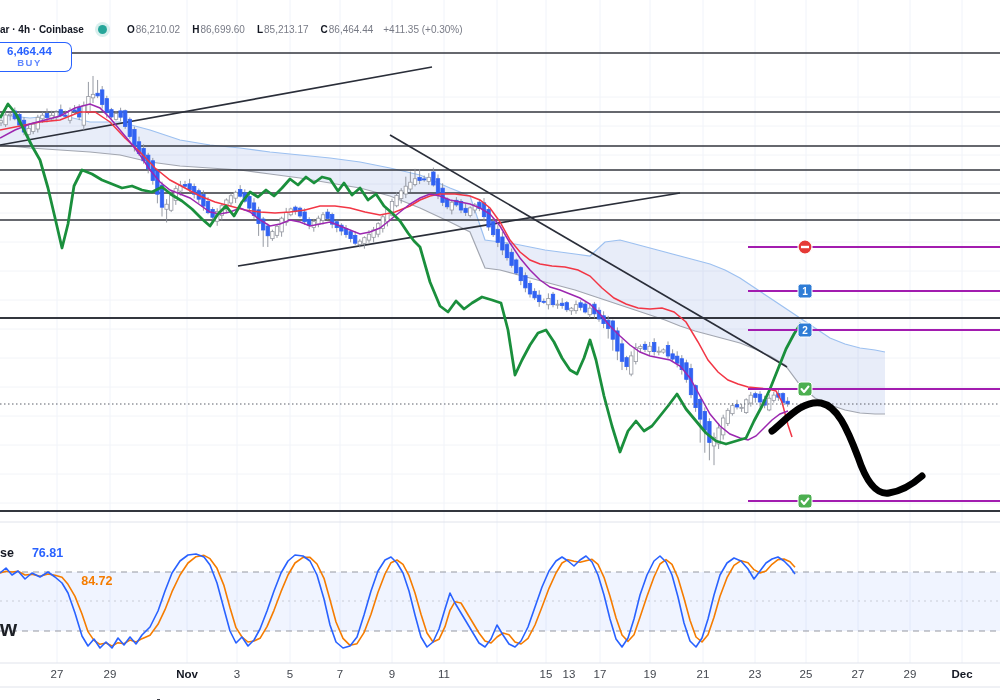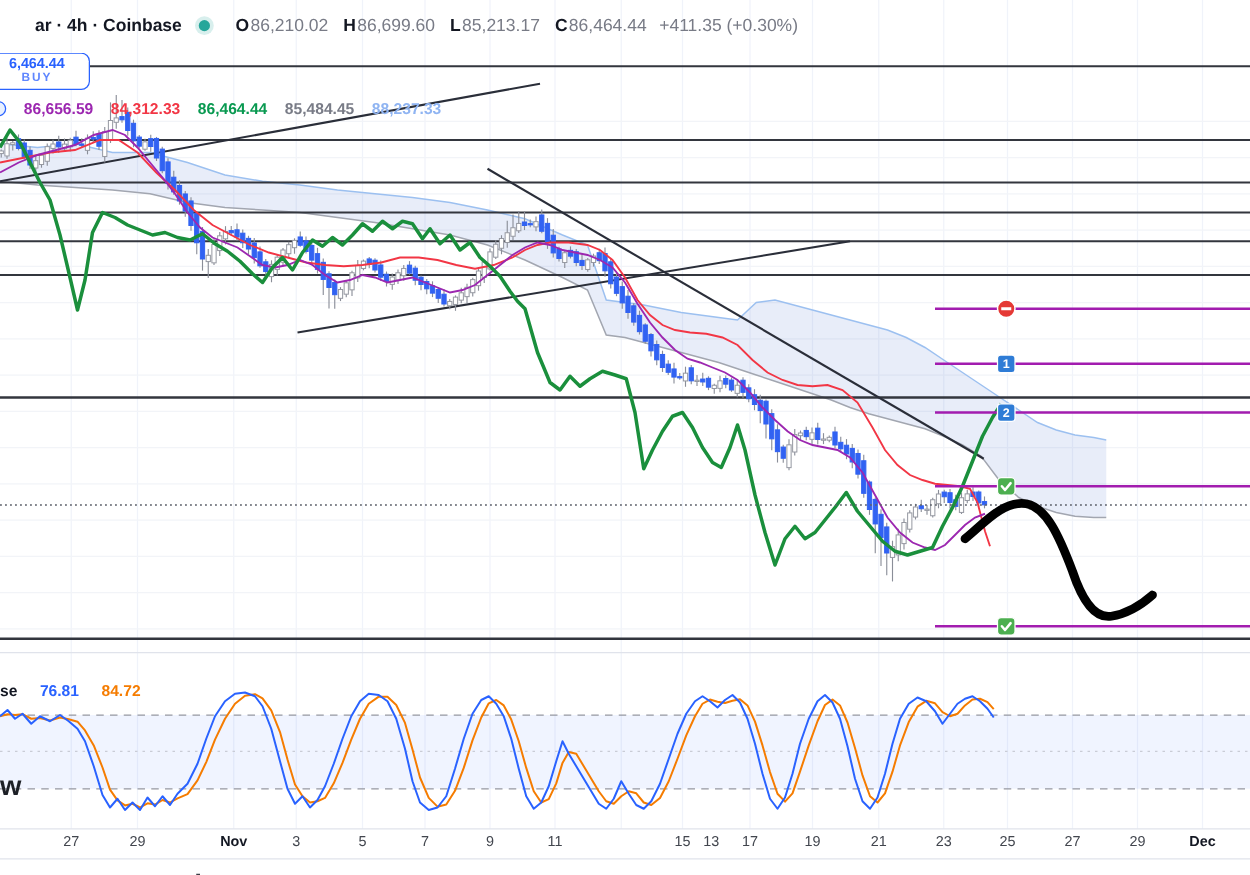--- a/index.html
+++ b/index.html
@@ -6,21 +6,21 @@
   html,body{margin:0;padding:0;background:#fff;}
   #app{
     position:relative; width:1000px; height:700px; overflow:hidden;
     background:var(--c-bg,#fff);
     font-family:"Liberation Sans", sans-serif;
     -webkit-font-smoothing:antialiased;
   }
   #chart-svg{position:absolute;left:0;top:0;}
   .ov{position:absolute; white-space:nowrap;}
   
-  #header{left:0px; top:12px; font-size:14px; color:var(--c-text,#131722); display:flex; align-items:center; gap:4px;padding-left:28px;}
+  #header{left:0px; top:24px; font-size:10px; color:var(--c-text,#131722); display:flex; align-items:center; gap:4px;}
   #header .sym{font-weight:700;}
   .src-dot{width:9px;height:9px;border-radius:50%;background:var(--c-dot,#26a69a);
     box-shadow:0 0 0 3px rgba(38,166,154,.18); margin:0 8px 0 10px; display:inline-block;}
   .ohlc{color:var(--c-muted,#787b86);}
   .ohlc b{color:var(--c-text,#131722); font-weight:700; margin-left:8px; margin-right:1px;}
   .chg{color:var(--c-muted,#787b86); margin-left:6px;}
   
   #buybox{
     left:0; top:42px; width:59px; padding:2px 12px 3px 0; text-align:center;
     background:#fff; border:1.5px solid var(--c-accent,#2962ff);
@@ -29,21 +29,21 @@
   #buybox .p{font-size:11.5px; font-weight:700; color:var(--c-accent,#2962ff); line-height:12px;}
   #buybox .b{font-size:9.5px; font-weight:700; letter-spacing:1.5px; color:#5f86ff; line-height:11px;}
   
   #ichi-row{left:0px; top:80px; font-size:12.5px; font-weight:600; display:flex; gap:14px; align-items:center;}
   .half-circ{width:10px;height:10px;border-radius:50%;border:1.5px solid var(--c-accent,#2962ff);
      margin-left:-7px; background:#e8f0ff;}
   
   #stoch-label{left:0px; top:546px; font-size:12.5px; font-weight:600; display:flex; gap:18px;}
   #stoch-label .t{color:var(--c-text,#131722);}
   #stoch-label .k{color:var(--c-stoch-k,#2962ff);}
-  #stoch-label .d{color:var(--c-stoch-d,#f57c00);}
+  #stoch-label .d{color:var(--c-stoch-d,#f57c00);margin-top:28px;}
   
   #wm{left:0px; top:616px; font-size:22px; font-weight:700; color:#1d2026;}
   
   .xlab{position:absolute; top:668px; transform:translateX(-50%);
     font-size:11.5px; color:#42464e;text-align:right;}
   .xlab.bold{font-weight:700; color:#131722;}
   
   #frag{left:149px; top:692px;}
 </style>
 </head>
@@ -483,28 +483,20 @@
   <span class="ohlc"><b>L</b><span>85,213.17</span></span>
   <span class="ohlc"><b>C</b><span>86,464.44</span></span>
   <span class="chg">+411.35 (+0.30%)</span>
 </div>
 
 <div class="ov" id="buybox">
   <div class="p">6,464.44</div>
   <div class="b">BUY</div>
 </div>
 
-<div class="ov" id="ichi-row">
-  <span class="half-circ"></span>
-<span style="color: rgb(156, 39, 176);">86,656.59</span>
-      <span style="color: rgb(242, 54, 69);">84,312.33</span>
-      <span style="color: rgb(8, 153, 80);">86,464.44</span>
-      <span style="color: rgb(120, 123, 134);">85,484.45</span>
-      <span style="color: rgb(143, 180, 242);">88,237.33</span>
-    </div>
 
 <div class="ov" id="stoch-label">
   <span class="t">se</span>
   <span class="k">76.81</span>
   <span class="d">84.72</span>
 </div>
 
 <div class="ov" id="wm">w</div>
 
 <div id="xaxis">

